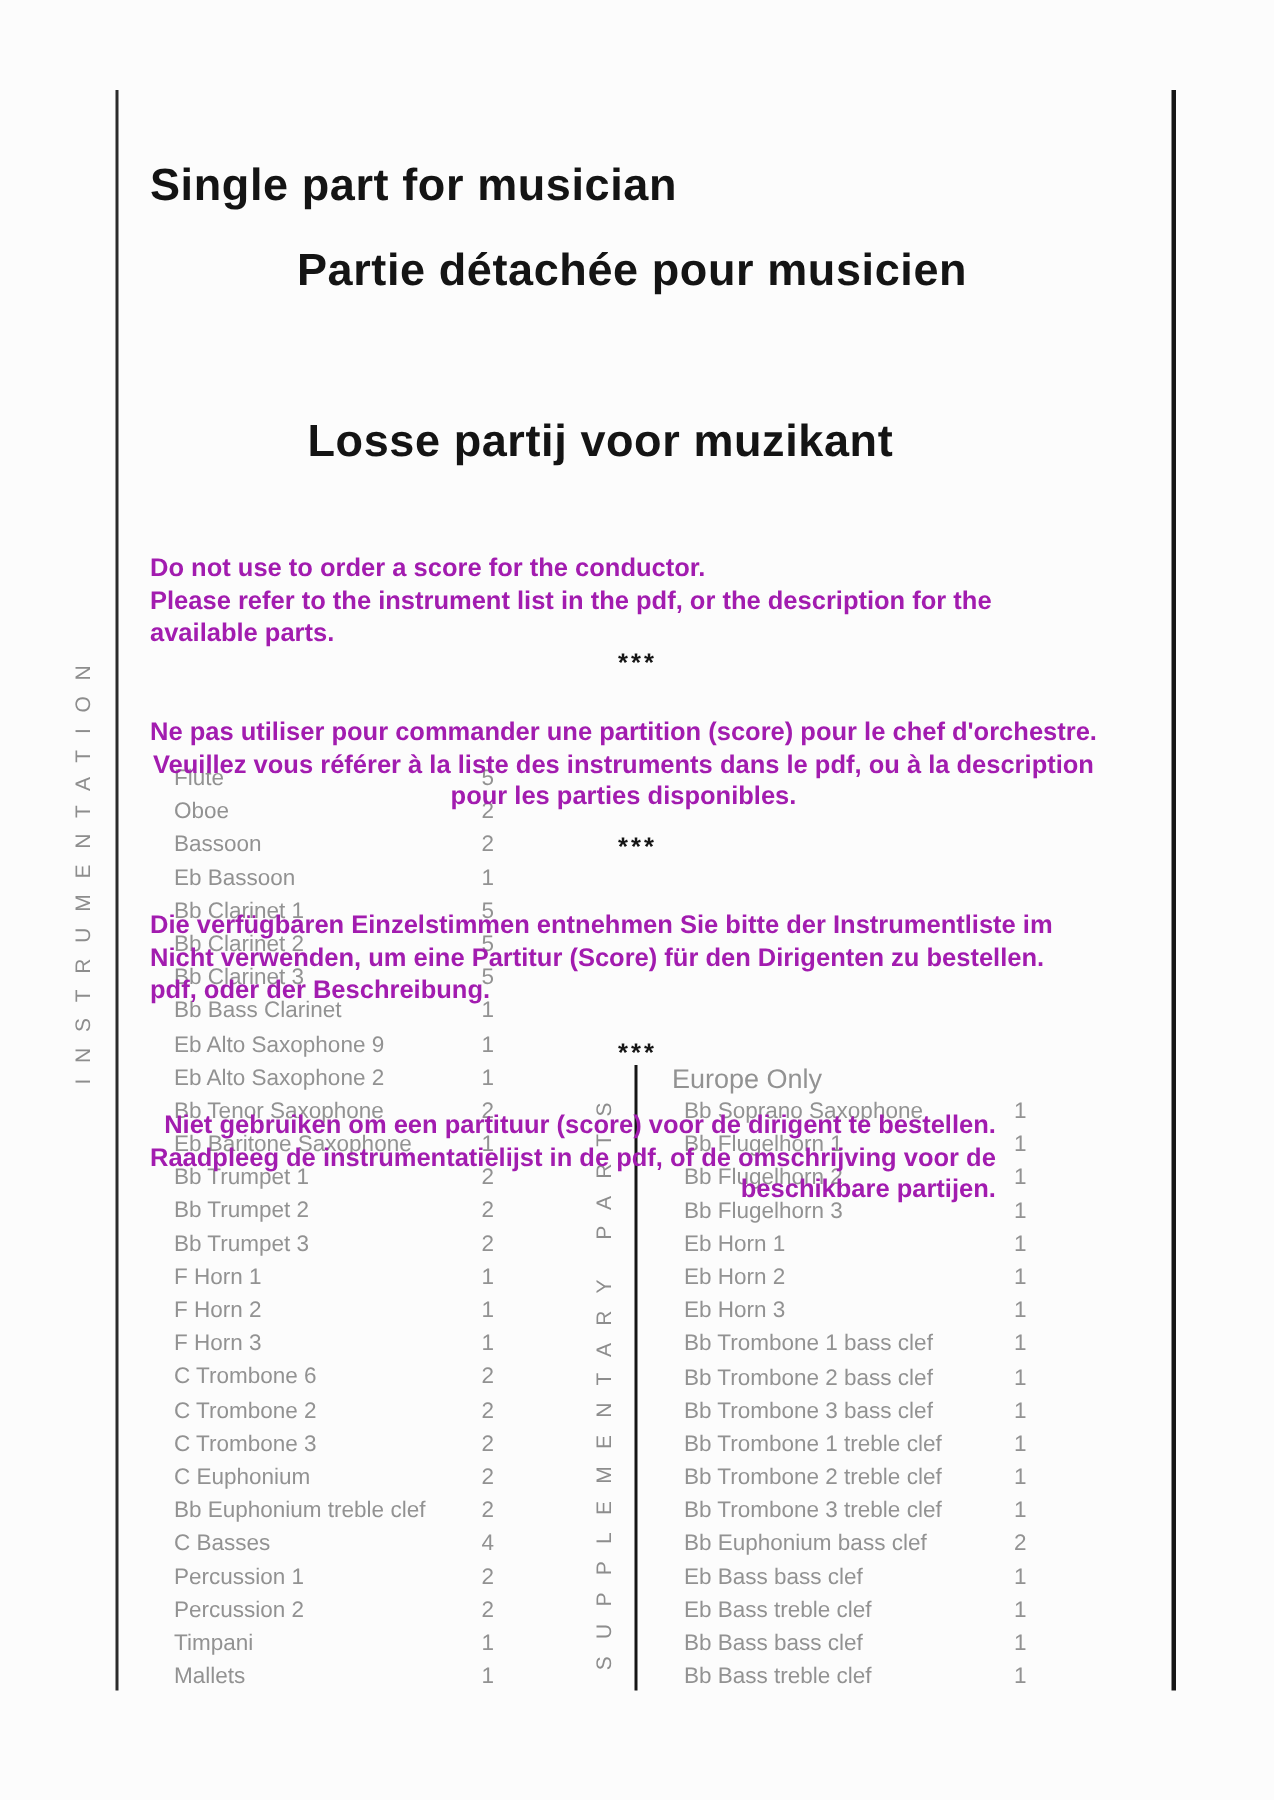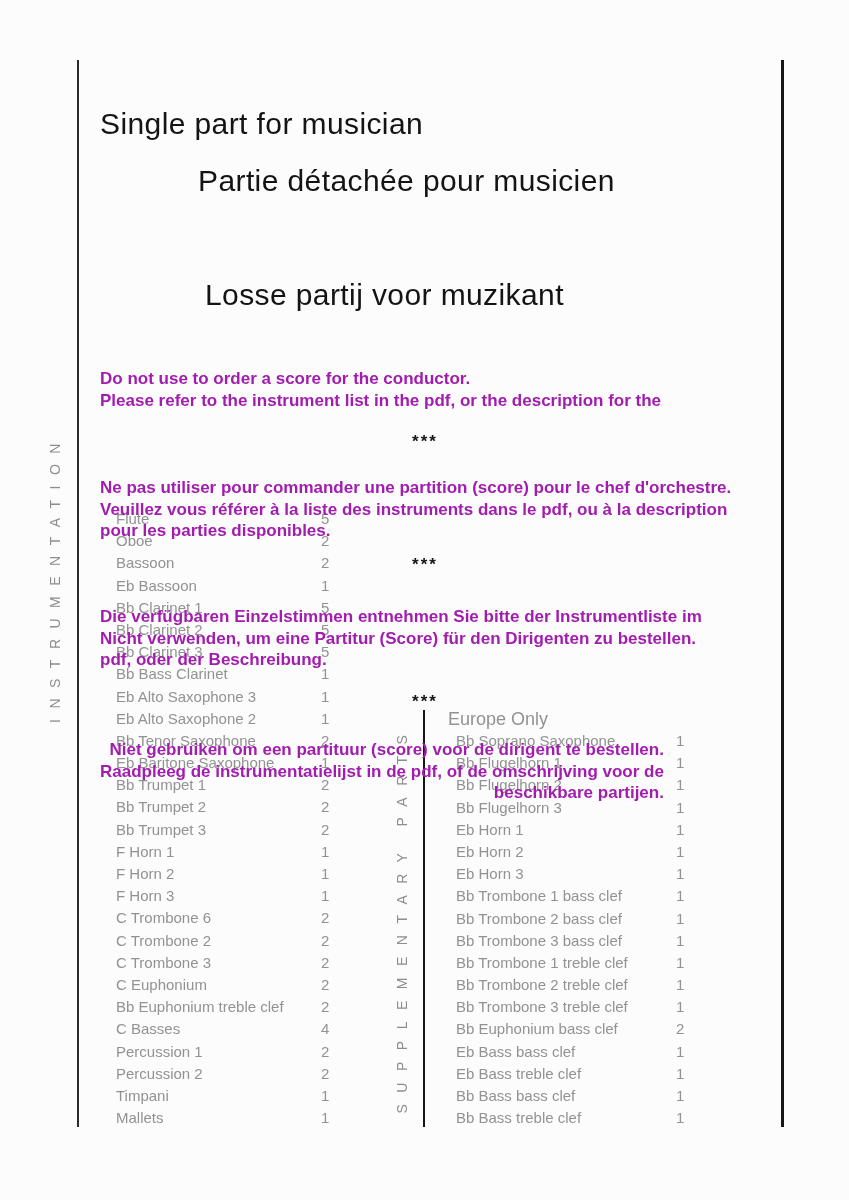--- a/index.html
+++ b/index.html
@@ -18,42 +18,42 @@
   }
   .abs { position: absolute; }
 
   
   .border-left  { left: 77px;  top: 60px; width: 2px; height: 1067px; background: #2b2b2b; }
   .border-right { left: 781px; top: 60px; width: 3px; height: 1067px; background: #161616; }
   .divider-mid  { left: 423px; top: 710px; width: 2px; height: 417px; background: #161616; }
 
   
   .title {
-    font-weight: normal;
+    font-weight: bold;
     font-size: 30px;
     letter-spacing: 0.4px;
     white-space: nowrap;
     color: #141414;
   }
   .title1 { left: 100px; top: 107px; }
   .title2 { left: 150px; top: 164px; margin-left: 48px; }
   .title3 { left: 178px; top: 221px; }
   .title4 { left: 205px; top: 278px; }
 
   
   .notice {
     font-weight: bold;
     font-size: 17px;
     line-height: 21.5px;
     white-space: nowrap;
     color: #a21caf;
     z-index: 5;
   }
   .notice-en { left: 100px; top: 368px; }
-  .notice-fr { left: 100px; top: 477px; }
+  .notice-fr { left: 100px; top: 477px; text-align: center; }
   .notice-de { left: 100px; top: 606px; }
   .notice-nl { left: 100px; top: 739px; text-align: right; }
 
   .separator {
     left: 375px; width: 100px;
     text-align: center;
     font-weight: bold;
     font-size: 17px;
     line-height: 21px;
     letter-spacing: 2px;
@@ -160,21 +160,21 @@
         <span class="iname">Bb Clarinet 3</span>
         <span class="qty">5</span>
       </div>
 
       <div class="row">
         <span class="iname">Bb Bass Clarinet</span>
         <span class="qty">1</span>
       </div>
 
       <div class="row">
-        <span class="iname">Eb Alto Saxophone 3</span>
+        <span class="iname">Eb Alto Saxophone 9</span>
         <span class="qty">1</span>
       </div>
 
       <div class="row">
         <span class="iname">Eb Alto Saxophone 2</span>
         <span class="qty">1</span>
       </div>
 
       <div class="row">
         <span class="iname">Bb Tenor Saxophone</span>
@@ -357,20 +357,21 @@
 
       <div class="row">
         <span class="iname">Bb Bass treble clef</span>
         <span class="qty">1</span>
       </div>
     </div>
 
   <div class="abs notice notice-en">
     <div>Do not use to order a score for the conductor.</div>
     <div>Please refer to the instrument list in the pdf, or the description for the</div>
+    <div>available parts.</div>
   </div>
   <div class="abs separator sep1">***</div>
 
   <div class="abs notice notice-fr">
     <div>Ne pas utiliser pour commander une partition (score) pour le chef d'orchestre.</div>
     <div>Veuillez vous référer à la liste des instruments dans le pdf, ou à la description</div>
     <div>pour les parties  disponibles.</div>
   </div>
   <div class="abs separator sep2">***</div>
 

